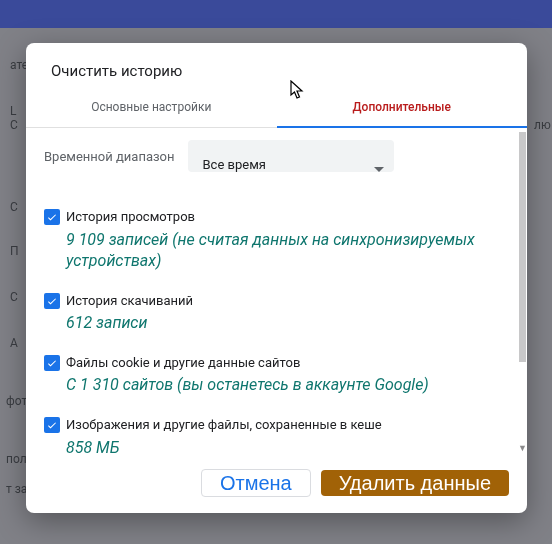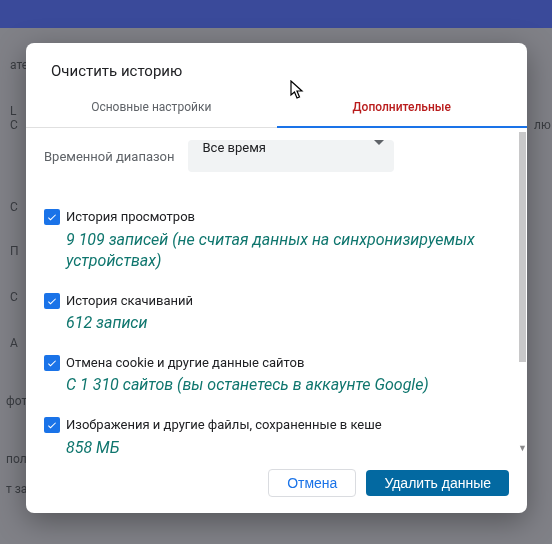--- a/index.html
+++ b/index.html
@@ -109,23 +109,23 @@
     font-size: 13px;
     color: #5f6368;
   }
   .select {
     flex: 0 0 auto;
     width: 206px;
     height: 32px;
     background: #f1f3f4;
     border-radius: 4px;
     display: flex;
-    align-items: flex-start;
+    align-items: flex-end;
     justify-content: space-between;
-    padding: 0 10px 8px 14px;
+    padding: 0 10px 0 14px;
     cursor: pointer;
     color: #202124;
     font-size: 13px;
   }
   .select .caret {
     width: 0; height: 0;
     border-left: 5px solid transparent;
     border-right: 5px solid transparent;
     border-top: 5px solid #5f6368;
   }
@@ -170,34 +170,34 @@
     display: flex;
     justify-content: flex-end;
     align-items: center;
     gap: 10px;
     padding: 14px 18px 16px 18px;
   }
   .btn {
     height: 26px;
     padding: 13px 18px;
     border-radius: 4px;
-    font-size: 14px;
+    font-size: 20px;
     font-weight: 500;
     display: flex;
     align-items: center;
     cursor: pointer;
     border: none;
   }
   .btn-secondary {
     background: #fff;
     border: 1px solid #dadce0;
     color: #1a73e8;
   }
   .btn-primary {
-    background: #0369a1;
+    background: #a16207;
     color: #fff;
   }
   .cursor {
     position: absolute;
     left: 290px; top: 80px;
     pointer-events: none;
   }
 </style>
 </head>
 <body>
@@ -260,21 +260,21 @@
         </div>
       </div>
 
       <div class="item">
         <div class="checkbox checked">
           <svg viewBox="0 0 24 24">
               <path fill="#fff" d="M9 16.2l-3.5-3.5L4 14.2l5 5 11-11-1.4-1.4z"></path>
             </svg>
         </div>
         <div class="item-text">
-          <div class="item-title">Отмена cookie и другие данные сайтов</div>
+          <div class="item-title">Файлы cookie и другие данные сайтов</div>
           <div class="item-sub">С 1 310 сайтов (вы останетесь в аккаунте Google)</div>
         </div>
       </div>
 
       <div class="item">
         <div class="checkbox checked">
           <svg viewBox="0 0 24 24">
               <path fill="#fff" d="M9 16.2l-3.5-3.5L4 14.2l5 5 11-11-1.4-1.4z"></path>
             </svg>
         </div>

